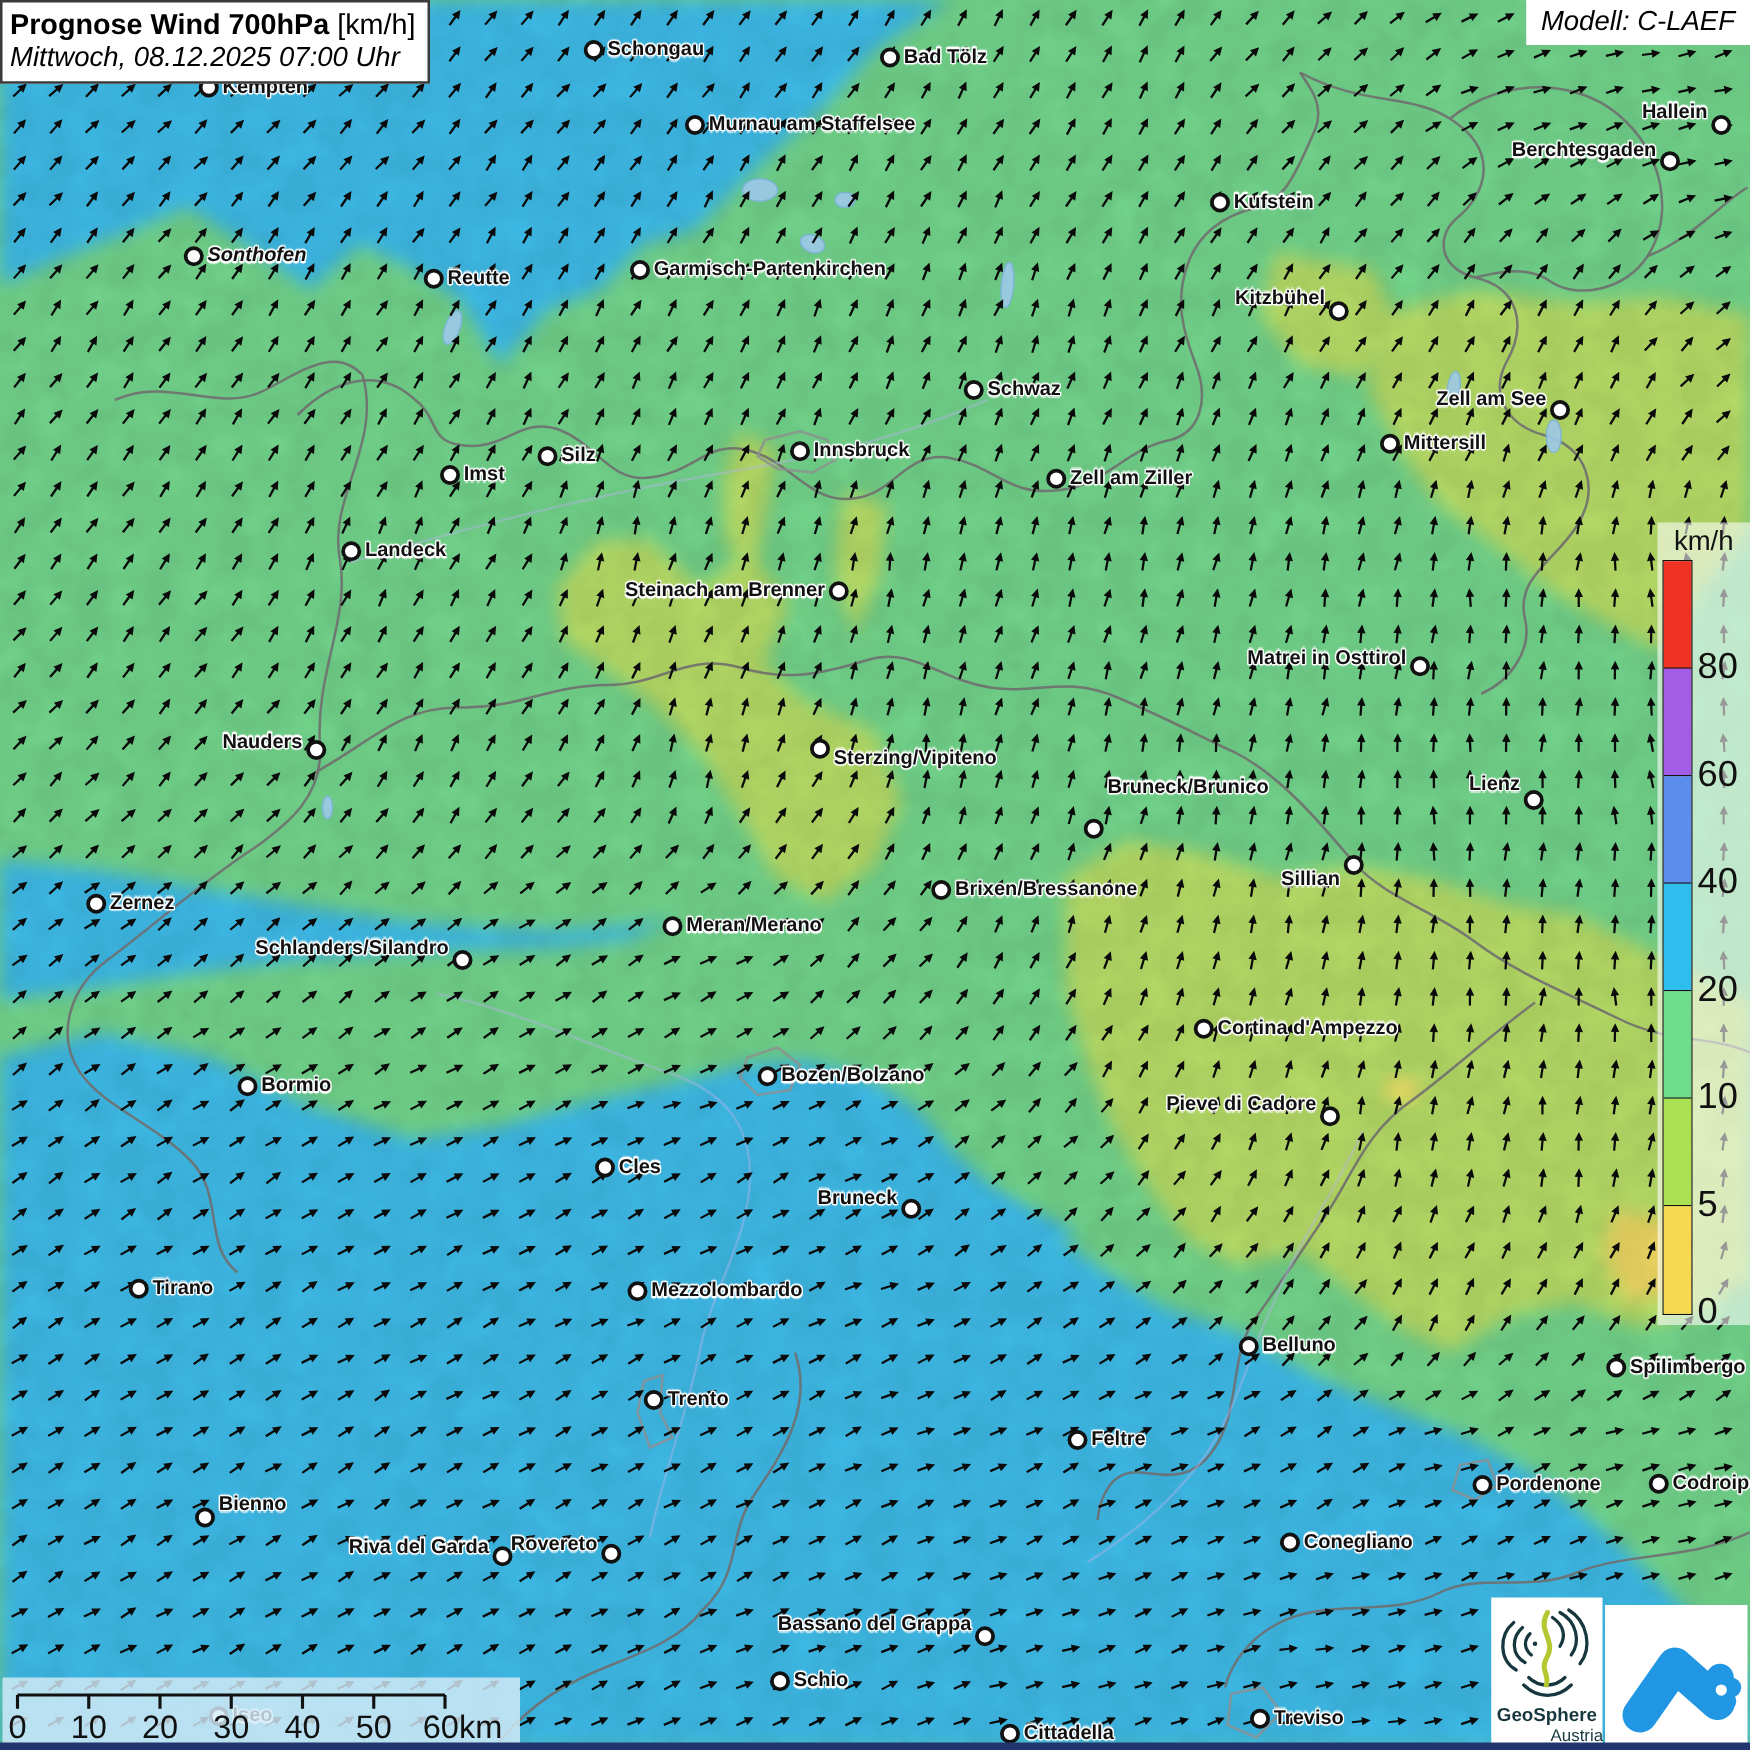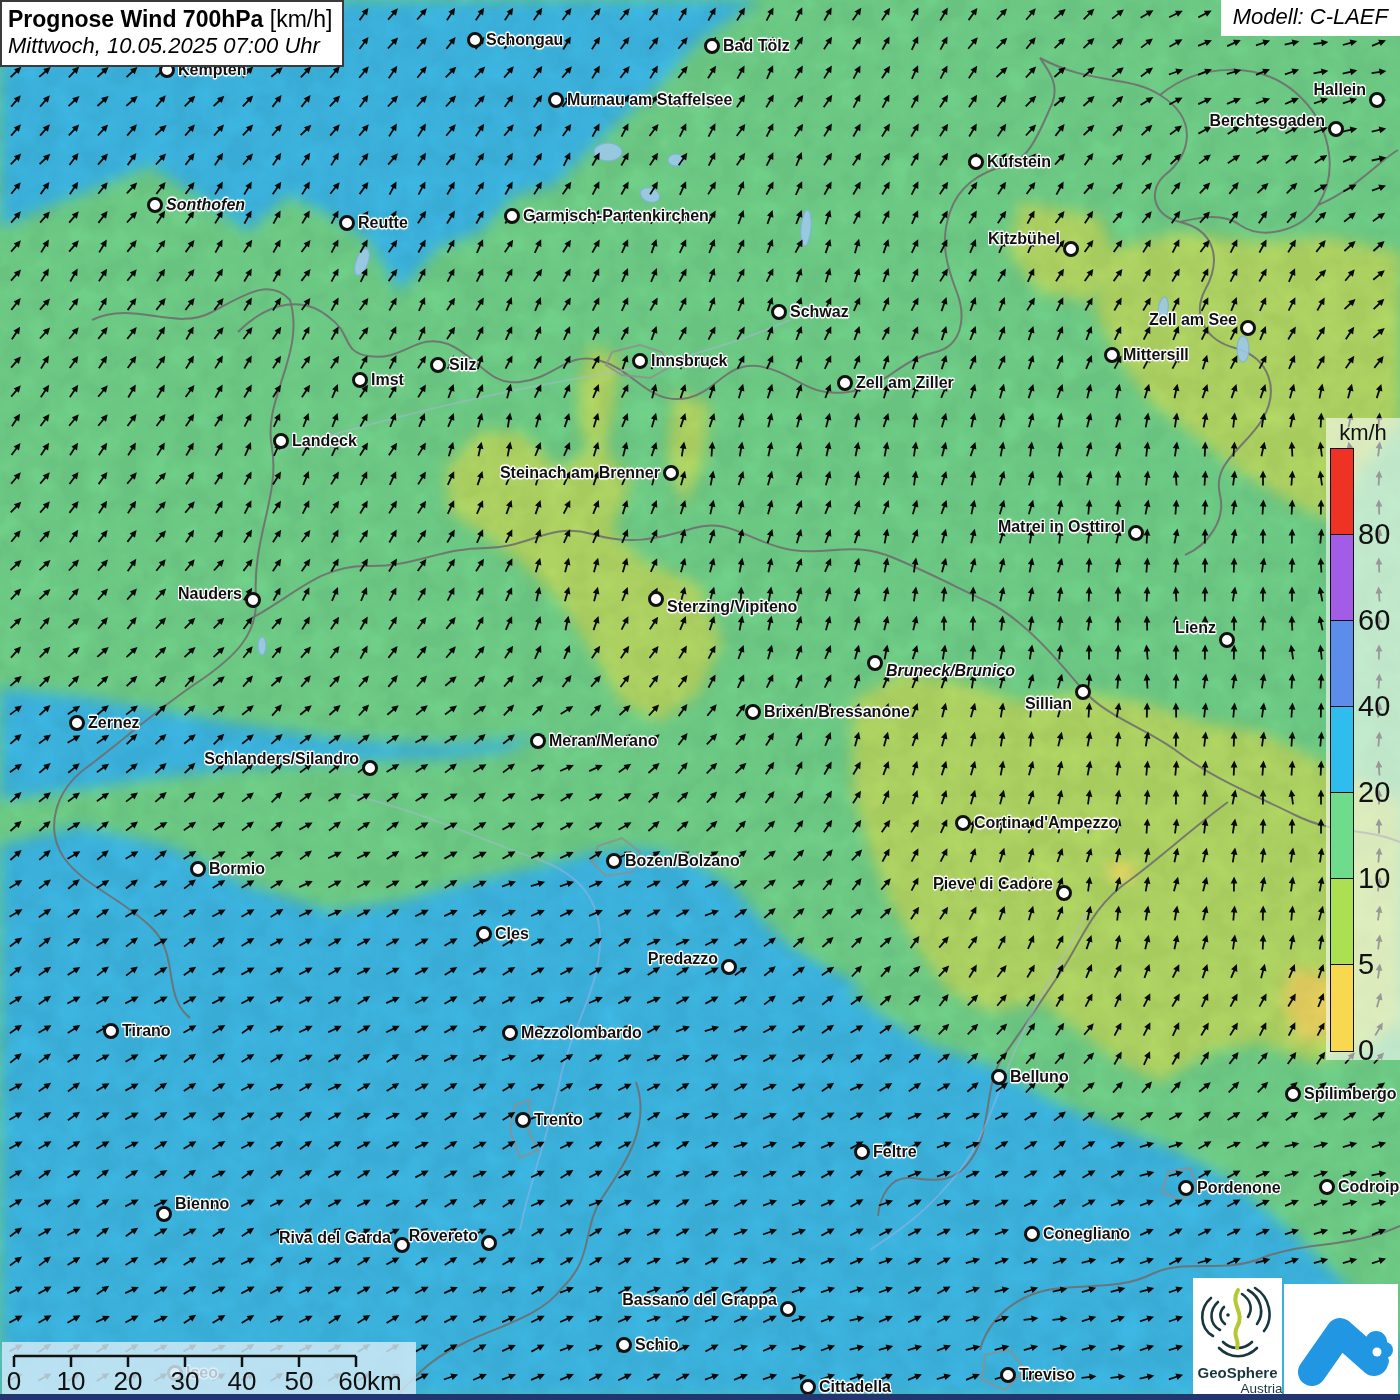--- a/index.html
+++ b/index.html
@@ -154,21 +154,21 @@
       <div class="city-label" style="top: 473px; right: 740px;">Steinach am Brenner</div>
       <div class="city-marker" style="left: 1128px; top: 525px;"></div>
       <div class="city-label" style="top: 527px; right: 275px; padding-left: 44px;">Matrei in Osttirol</div>
       <div class="city-marker" style="left: 245px; top: 592px;"></div>
       <div class="city-label" style="top: 594px; right: 1158px;">Nauders</div>
       <div class="city-marker" style="left: 648px; top: 591px;"></div>
       <div class="city-label" style="top: 607px; left: 667px;">Sterzing/Vipiteno</div>
       <div class="city-marker" style="left: 1219px; top: 632px;"></div>
       <div class="city-label" style="top: 628px; right: 184px;">Lienz</div>
       <div class="city-marker" style="left: 867px; top: 655px;"></div>
-      <div class="city-label" style="top: 671px; left: 886px; font-style: italic;">Bruneck/Brunico</div>
+      <div class="city-label" style="top: 630px; left: 886px;">Bruneck/Brunico</div>
       <div class="city-marker" style="left: 1075px; top: 684px;"></div>
       <div class="city-label" style="top: 704px; right: 328px;">Sillian</div>
       <div class="city-marker" style="left: 745px; top: 704px;"></div>
       <div class="city-label" style="top: 712px; left: 764px;">Brixen/Bressanone</div>
       <div class="city-marker" style="left: 69px; top: 715px;"></div>
       <div class="city-label" style="top: 723px; left: 88px;">Zernez</div>
       <div class="city-marker" style="left: 530px; top: 733px;"></div>
       <div class="city-label" style="top: 741px; left: 549px;">Meran/Merano</div>
       <div class="city-marker" style="left: 362px; top: 760px;"></div>
       <div class="city-label" style="top: 759px; right: 1041px;">Schlanders/Silandro</div>
@@ -176,21 +176,21 @@
       <div class="city-label" style="top: 823px; left: 974px;">Cortina d'Ampezzo</div>
       <div class="city-marker" style="left: 606px; top: 853px;"></div>
       <div class="city-label" style="top: 861px; left: 625px;">Bozen/Bolzano</div>
       <div class="city-marker" style="left: 190px; top: 861px;"></div>
       <div class="city-label" style="top: 869px; left: 209px;">Bormio</div>
       <div class="city-marker" style="left: 1056px; top: 885px;"></div>
       <div class="city-label" style="top: 884px; right: 347px;">Pieve di Cadore</div>
       <div class="city-marker" style="left: 476px; top: 926px;"></div>
       <div class="city-label" style="top: 934px; left: 495px;">Cles</div>
       <div class="city-marker" style="left: 721px; top: 959px;"></div>
-      <div class="city-label" style="top: 959px; right: 682px;">Predazzo</div>
+      <div class="city-label" style="top: 959px; right: 682px;">Bruneck</div>
       <div class="city-marker" style="left: 103px; top: 1023px;"></div>
       <div class="city-label" style="top: 1031px; left: 122px;">Tirano</div>
       <div class="city-marker" style="left: 502px; top: 1025px;"></div>
       <div class="city-label" style="top: 1033px; left: 521px;">Mezzolombardo</div>
       <div class="city-marker" style="left: 991px; top: 1069px;"></div>
       <div class="city-label" style="top: 1077px; left: 1010px;">Belluno</div>
       <div class="city-marker" style="left: 1285px; top: 1086px;"></div>
       <div class="city-label" style="top: 1094px; left: 1304px;">Spilimbergo</div>
       <div class="city-marker" style="left: 515px; top: 1112px;"></div>
       <div class="city-label" style="top: 1120px; left: 534px;">Trento</div>
@@ -255,21 +255,21 @@
       <div class="leg-label" style="top: 202px;">60</div>
       <div class="leg-label" style="top: 288px;">40</div>
       <div class="leg-label" style="top: 374px;">20</div>
       <div class="leg-label" style="top: 460px;">10</div>
       <div class="leg-label" style="top: 546px;">5</div>
       <div class="leg-label" style="top: 632px;">0</div>
     </div>
 
   <div id="title-box">
     <div class="l1"><b>Prognose Wind 700hPa</b><span> [km/h]</span></div>
-    <div class="l2">Mittwoch, 10.05.2025 07:00 Uhr</div>
+    <div class="l2">Mittwoch, 08.12.2025 07:00 Uhr</div>
   </div>
 
   <div id="model-box">Modell: C-LAEF</div>
 
   <div id="logo-geo">
     <svg width="89" height="86">
       <g fill="none" stroke="#17373f" stroke-width="2.6" stroke-linecap="round">
         <path d="M18,20 C6,30 6,50 20,58"></path>
         <path d="M25,24 C16,32 16,46 27,52"></path>
         <path d="M31,29 C26,34 26,41 32,46"></path>

